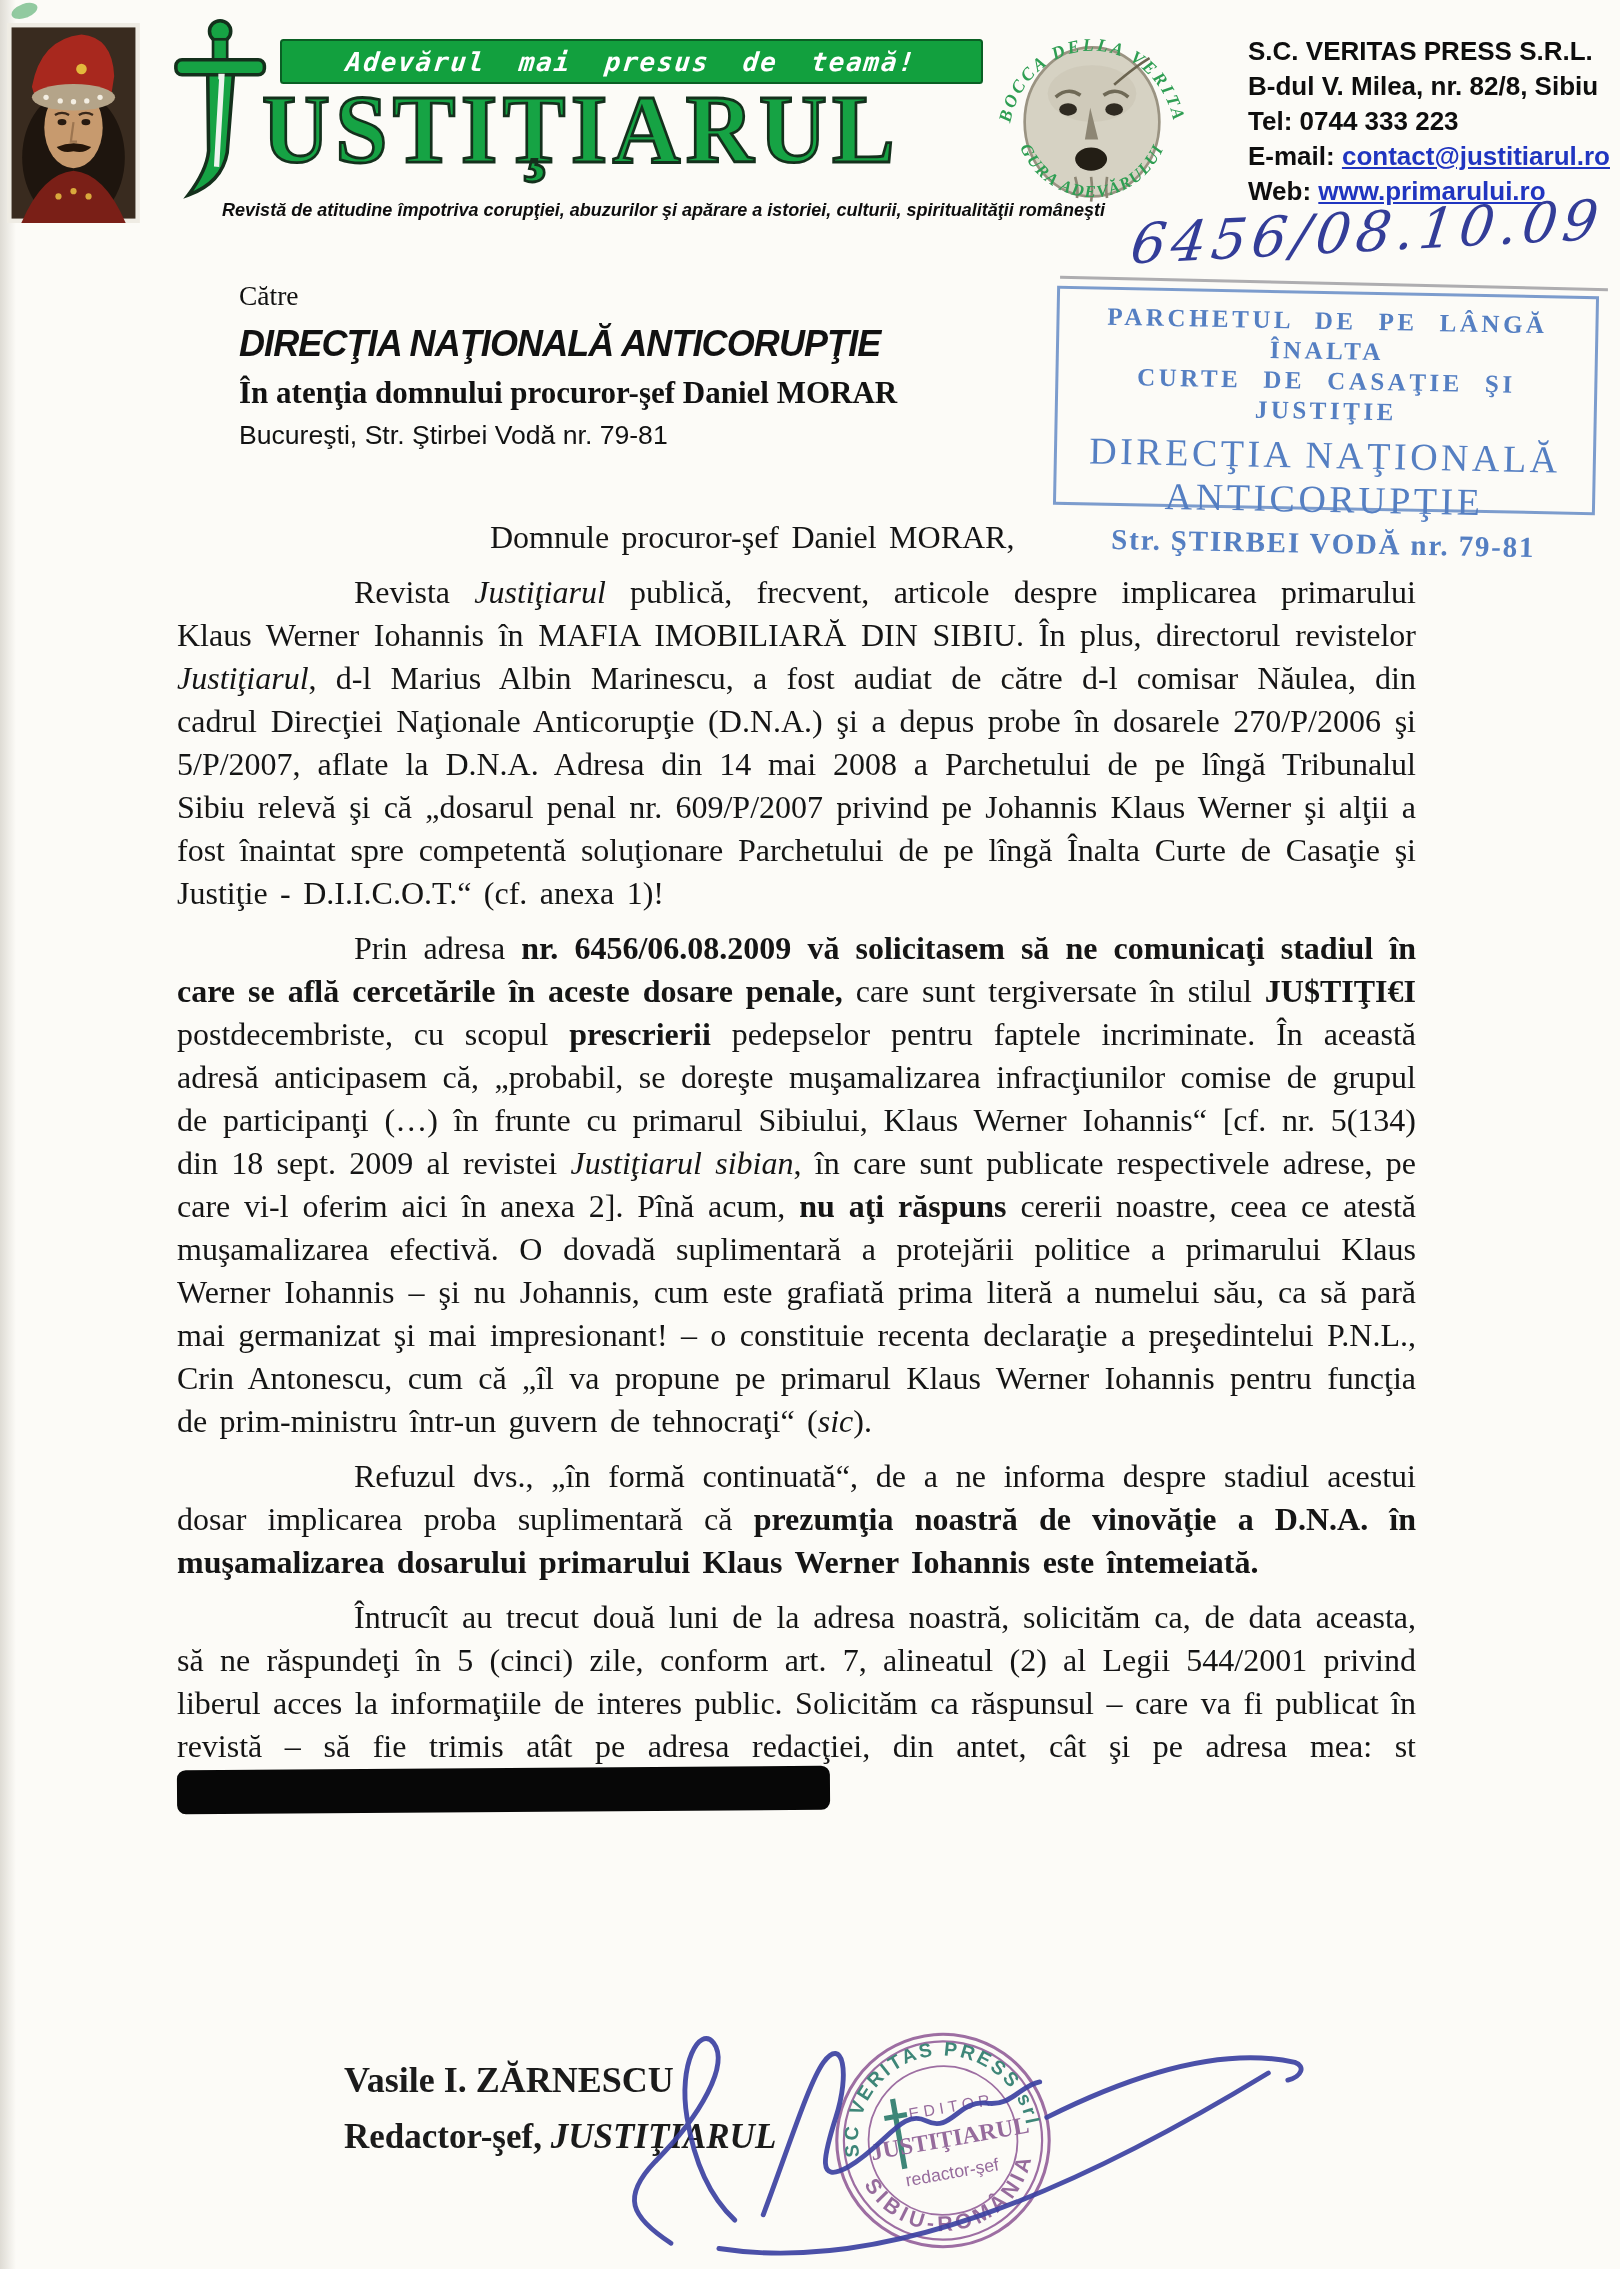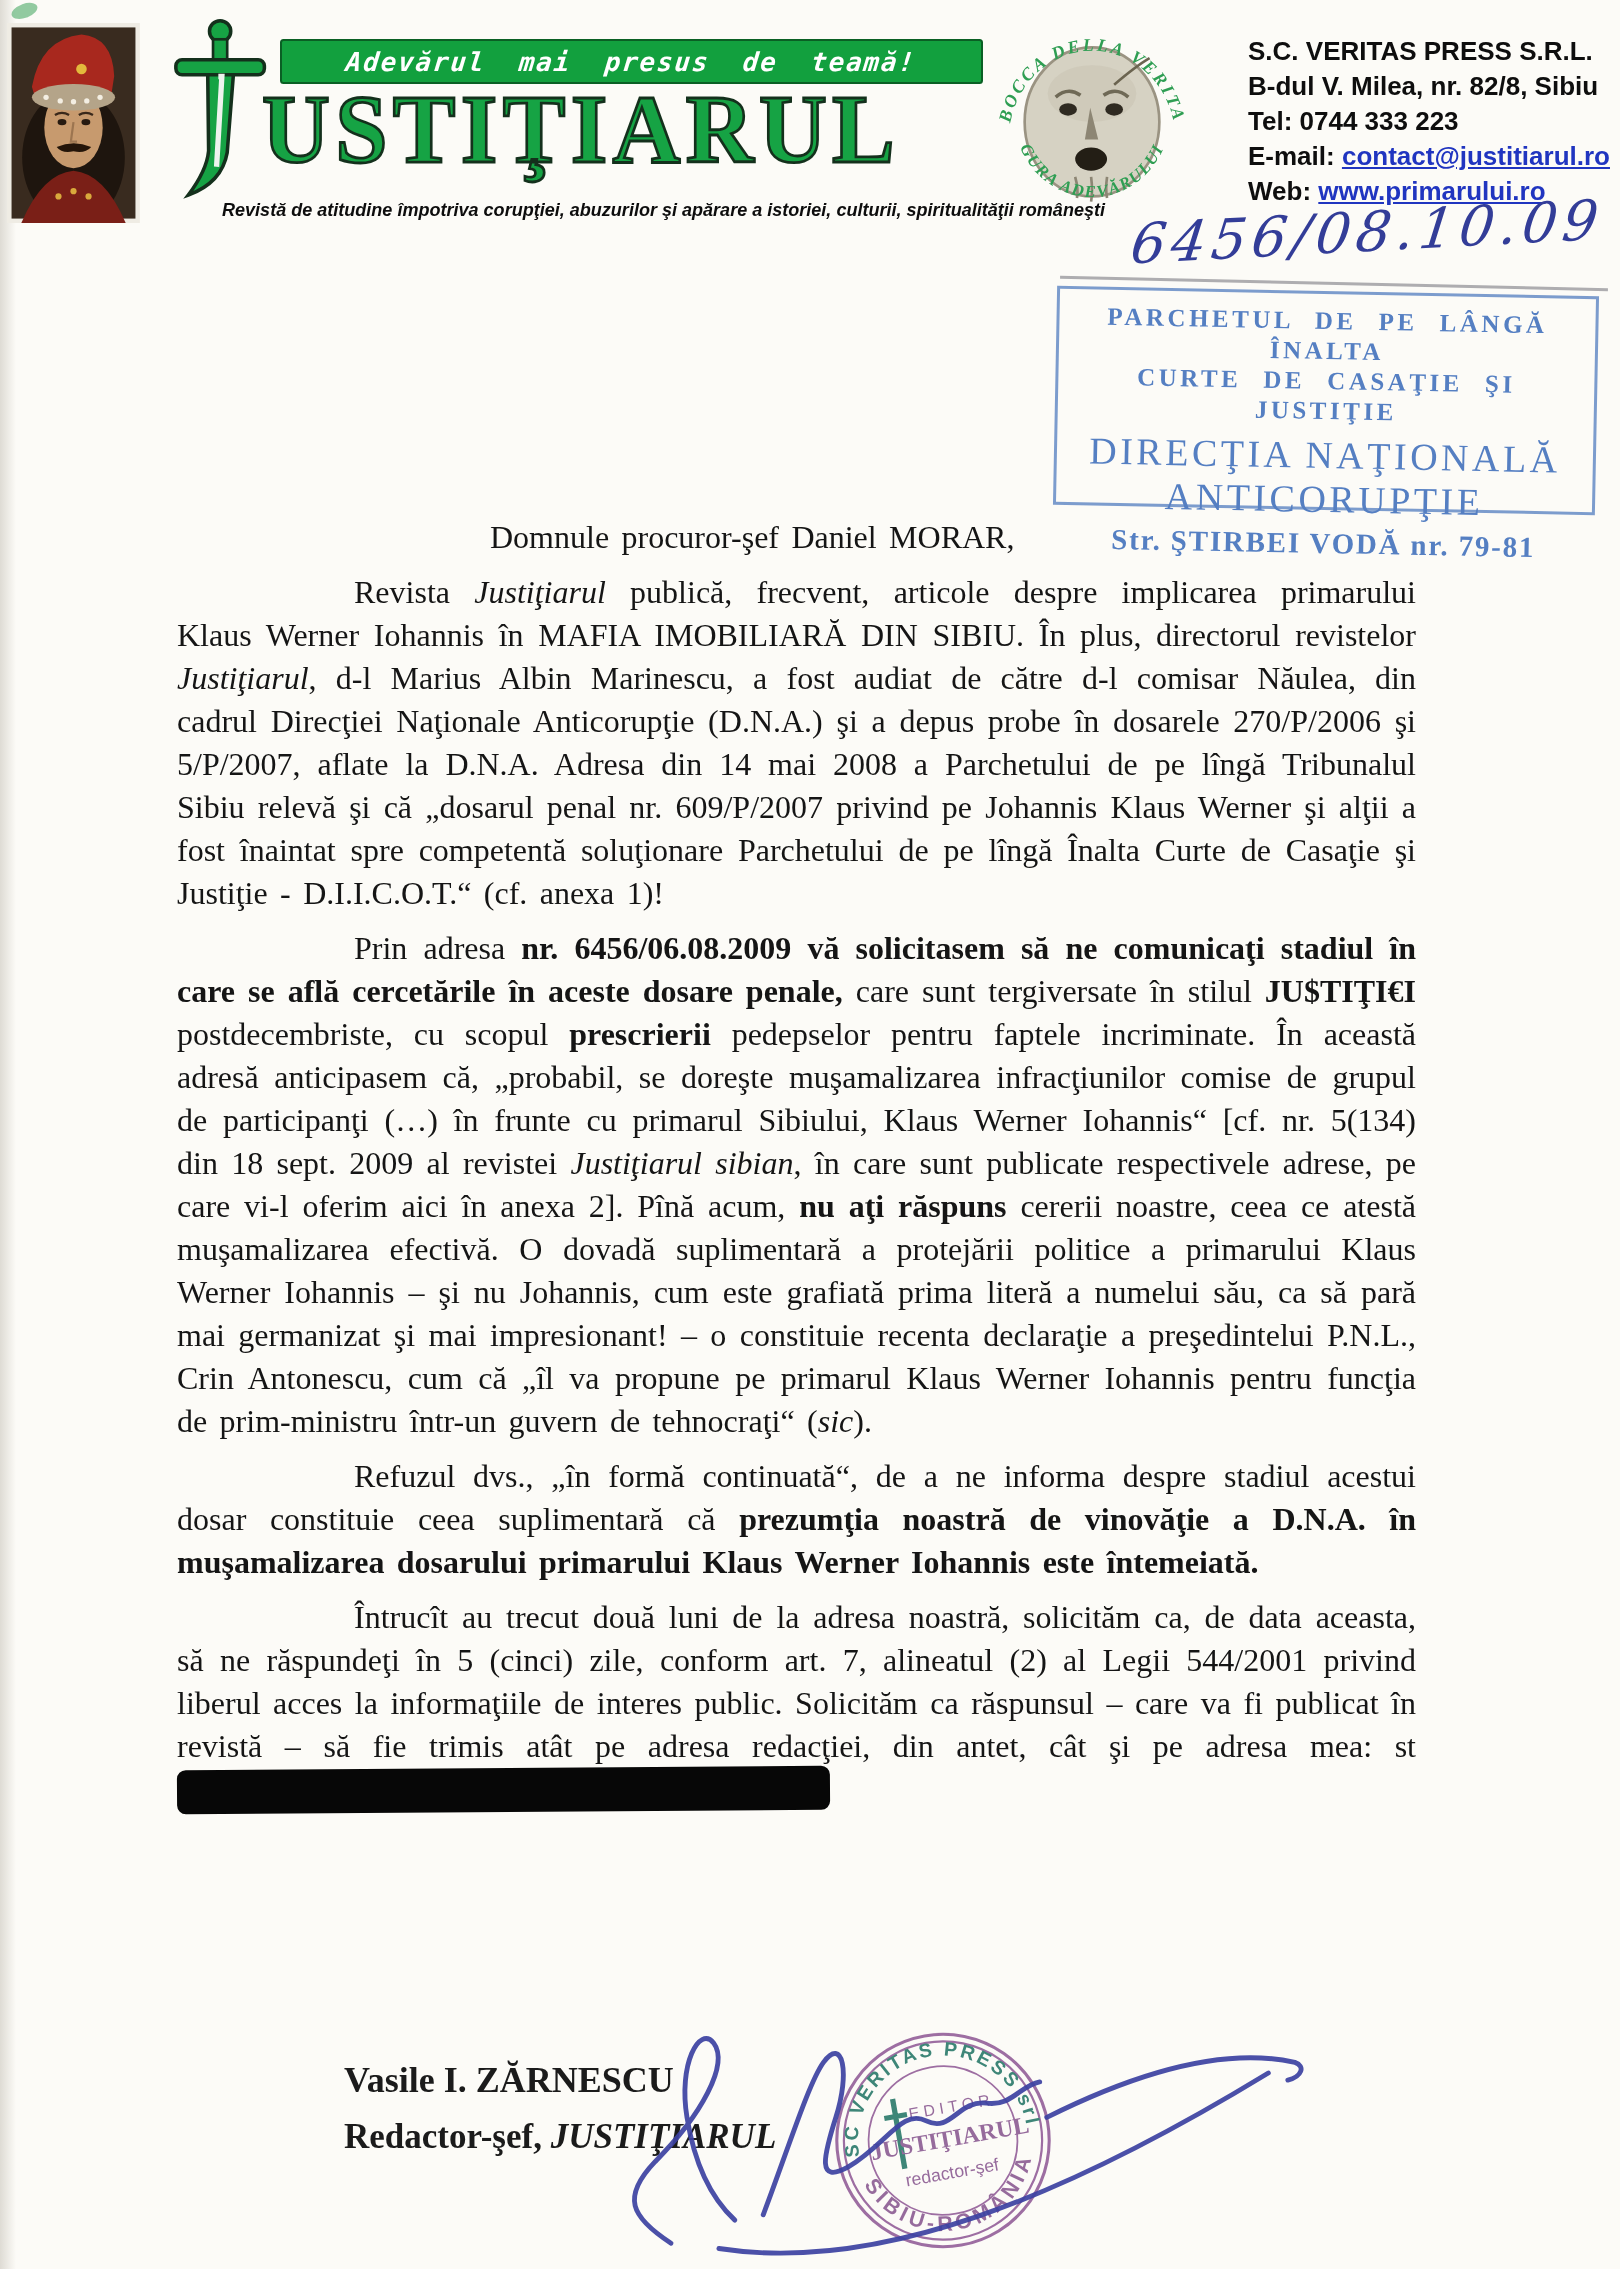--- a/index.html
+++ b/index.html
@@ -148,27 +148,33 @@
   <div class="scan-line"></div>
 
   <div class="registry-stamp">
     <div class="rs-small rs-pad">PARCHETUL DE PE LÂNGĂ ÎNALTA</div>
     <div class="rs-small">CURTE DE CASAŢIE ŞI JUSTIŢIE</div>
     <div class="rs-big" style="margin-top:7px">DIRECŢIA NAŢIONALĂ</div>
     <div class="rs-big">ANTICORUPŢIE</div>
     <div class="rs-addr">Str. ŞTIRBEI VODĂ nr. 79-81</div>
   </div>
 
+  <section class="recipient">
+    <div class="rcp-to">Către</div>
+    <div class="rcp-org">DIRECŢIA NAŢIONALĂ ANTICORUPŢIE</div>
+    <div class="rcp-att">În atenţia domnului procuror-şef Daniel MORAR</div>
+    <div class="rcp-addr">Bucureşti, Str. Ştirbei Vodă nr. 79-81</div>
+  </section>
 
   <section class="body-col">
     <p class="salutation">Domnule procuror-şef Daniel MORAR,</p>
     <div>
         <p class="para"><span>Revista </span><span class="i">Justiţiarul</span><span> publică, frecvent, articole despre implicarea primarului Klaus Werner Iohannis în MAFIA IMOBILIARĂ DIN SIBIU. În plus, directorul revistelor </span><span class="i">Justiţiarul</span><span>, d-l Marius Albin Marinescu, a fost audiat de către d-l comisar Năulea, din cadrul Direcţiei Naţionale Anticorupţie (D.N.A.) şi a depus probe în dosarele 270/P/2006 şi 5/P/2007, aflate la D.N.A. Adresa din 14 mai 2008 a Parchetului de pe lîngă Tribunalul Sibiu relevă şi că „dosarul penal nr. 609/P/2007 privind pe Johannis Klaus Werner şi alţii a fost înaintat spre competentă soluţionare Parchetului de pe lîngă Înalta Curte de Casaţie şi Justiţie - D.I.I.C.O.T.“ (cf. anexa 1)!</span></p>
         <p class="para"><span>Prin adresa </span><span class="b">nr. 6456/06.08.2009 vă solicitasem să ne comunicaţi stadiul în care se află cercetările în aceste dosare penale,</span><span> care sunt tergiversate în stilul </span><span class="b">JU$TIŢI€I</span><span> postdecembriste, cu scopul </span><span class="b">prescrierii</span><span> pedepselor pentru faptele incriminate. În această adresă anticipasem că, „probabil, se doreşte muşamalizarea infracţiunilor comise de grupul de participanţi (…) în frunte cu primarul Sibiului, Klaus Werner Iohannis“ [cf. nr. 5(134) din 18 sept. 2009 al revistei </span><span class="i">Justiţiarul sibian</span><span>, în care sunt publicate respectivele adrese, pe care vi-l oferim aici în anexa 2]. Pînă acum, </span><span class="b">nu aţi răspuns</span><span> cererii noastre, ceea ce atestă muşamalizarea efectivă. O dovadă suplimentară a protejării politice a primarului Klaus Werner Iohannis – şi nu Johannis, cum este grafiată prima literă a numelui său, ca să pară mai germanizat şi mai impresionant! – o constituie recenta declaraţie a preşedintelui P.N.L., Crin Antonescu, cum că „îl va propune pe primarul Klaus Werner Iohannis pentru funcţia de prim-ministru într-un guvern de tehnocraţi“ (</span><span class="i">sic</span><span>).</span></p>
-        <p class="para"><span>Refuzul dvs., „în formă continuată“, de a ne informa despre stadiul acestui dosar constituie ceea suplimentară că </span><span class="b">prezumţia noastră de vinovăţie a D.N.A. în muşamalizarea dosarului primarului Klaus Werner Iohannis este întemeiată.</span></p>
+        <p class="para"><span>Refuzul dvs., „în formă continuată“, de a ne informa despre stadiul acestui dosar implicarea proba suplimentară că </span><span class="b">prezumţia noastră de vinovăţie a D.N.A. în muşamalizarea dosarului primarului Klaus Werner Iohannis este întemeiată.</span></p>
         <p class="para"><span>Întrucît au trecut două luni de la adresa noastră, solicităm ca, de data aceasta, să ne răspundeţi în 5 (cinci) zile, conform art. 7, alineatul (2) al Legii 544/2001 privind liberul acces la informaţiile de interes public. Solicităm ca răspunsul – care va fi publicat în revistă – să fie trimis atât pe adresa redacţiei, din antet, cât şi pe adresa mea: st</span><span class="redaction-bar"></span></p>
       </div>
   </section>
 
   <section>
     <div class="sig-name">Vasile I. ZĂRNESCU</div>
     <div class="sig-role">
       <span>Redactor-şef, </span><span class="i">JUSTIŢIARUL</span>
     </div>
 

